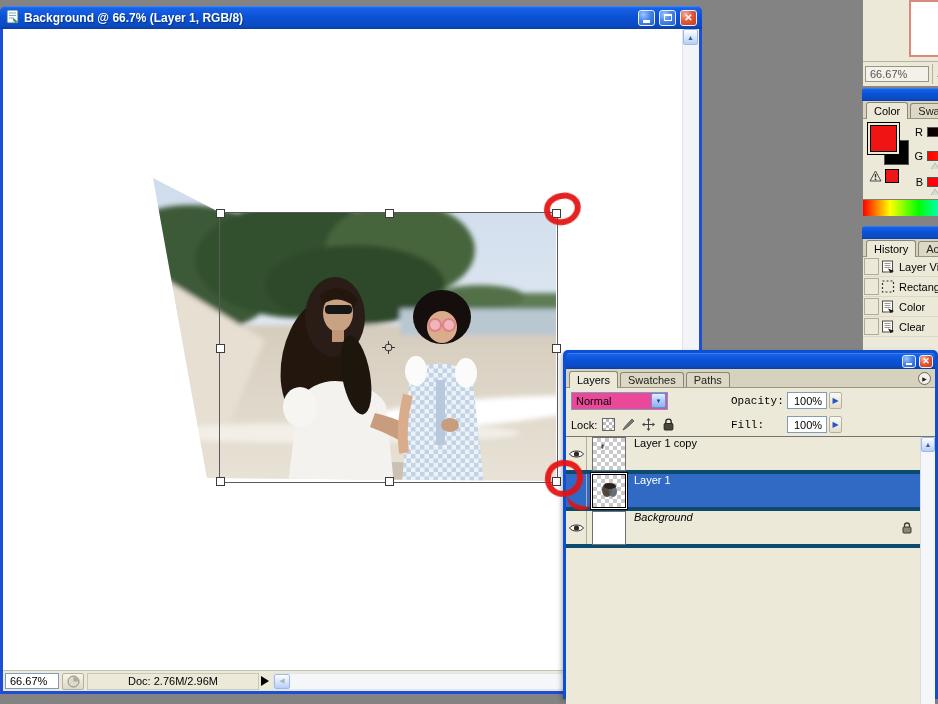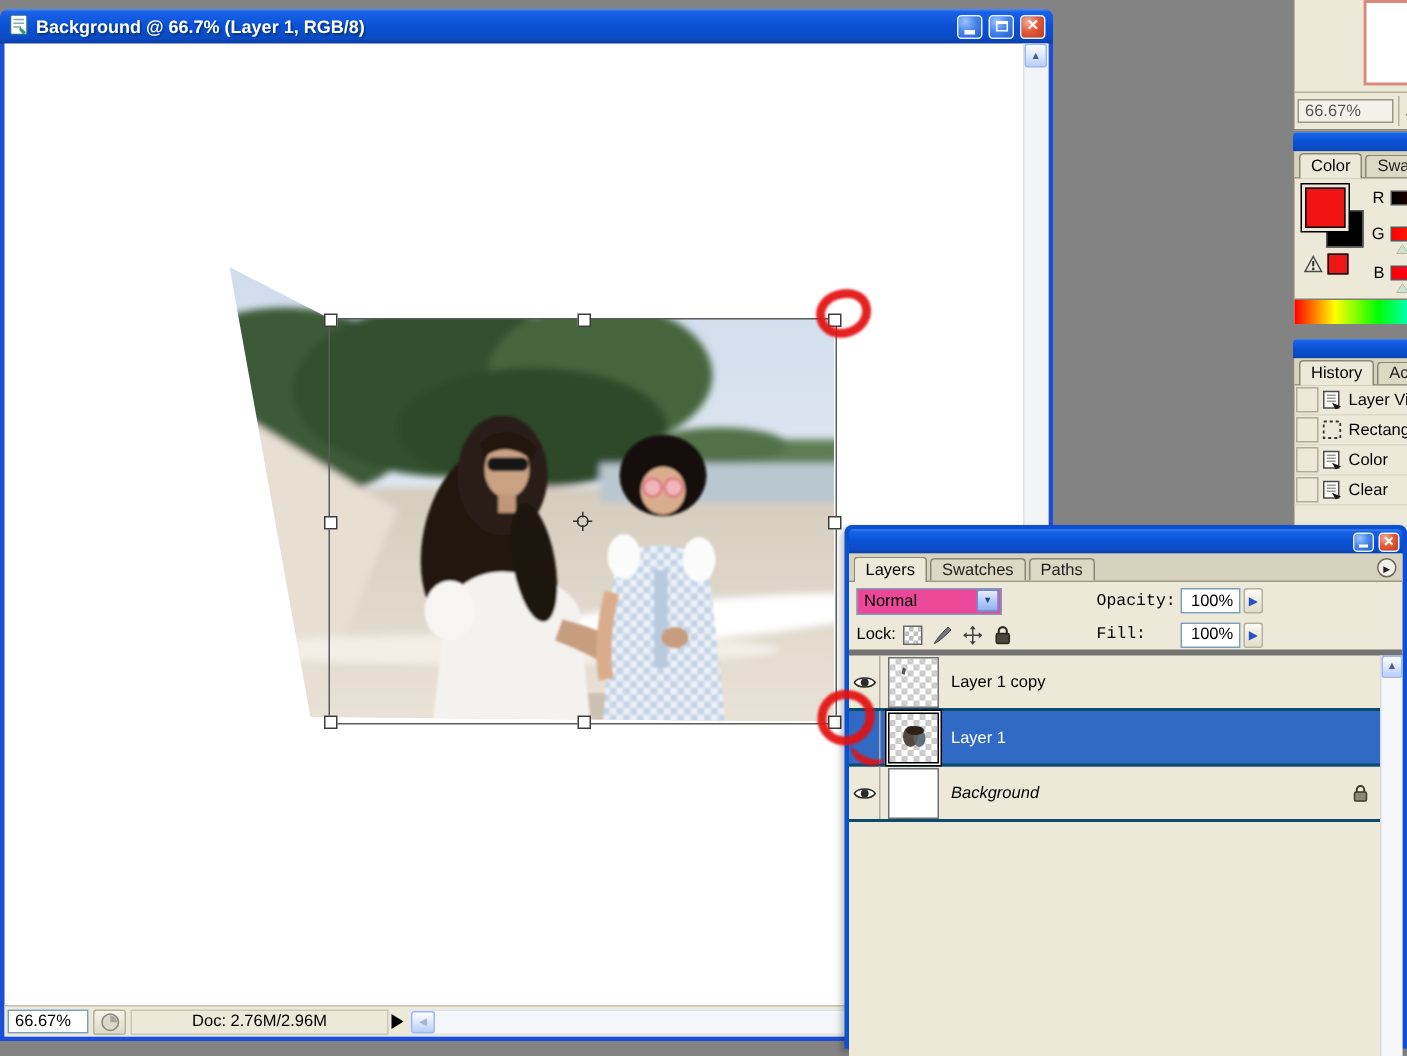--- a/index.html
+++ b/index.html
@@ -67,35 +67,35 @@
   .hist-row{height:19px;display:flex;align-items:center;border-bottom:1px solid #dcd8c6;}
   .hist-src{width:13px;height:15px;border:1px solid #b0ac9a;background:#ece9d8;margin:0 2px 0 1px;flex-shrink:0;}
   .hist-label{margin-left:4px;white-space:nowrap;}
   
   #layers-panel{position:absolute;left:563px;top:350px;width:375px;height:349px;background:#0b50d2;border-radius:5px 5px 0 0;padding:3px;box-sizing:border-box;z-index:10;box-shadow:-2px 2px 4px rgba(0,0,0,.25);}
   .lp-titlebar{height:16px;border-radius:3px 3px 0 0;display:flex;justify-content:flex-end;align-items:center;gap:3px;padding:0 2px;}
   .lp-body{position:relative;background:#ece9d8;height:401px;overflow:hidden;}
   .lp-tabrow{height:18px;}
   .lp-menu-btn{position:absolute;right:4px;top:3px;width:13px;height:13px;border:1px solid #6a675a;border-radius:50%;background:#f3f1e6;display:flex;align-items:center;justify-content:center;font-size:6px;color:#222;box-sizing:border-box;}
   .lp-ctrl{height:25px;display:flex;align-items:center;padding:0 5px;}
-  .lp-ctrl2{border-bottom:5px solid #737373;box-sizing:border-box;}
+  .lp-ctrl2{border-bottom:2px solid #737373;box-sizing:border-box;}
   .left-sec{width:160px;display:flex;align-items:center;flex-shrink:0;}
   .combo{width:97px;height:18px;background:#ec4899;border:1px solid #7f9db9;display:flex;align-items:center;box-sizing:border-box;}
   .combo-text{flex:1;padding-left:4px;}
   .combo-btn{width:15px;height:15px;margin-right:1px;background:linear-gradient(180deg,#e6eefe,#b5ccf7 50%,#8fb0f2);border:1px solid #6a8fd8;border-radius:2px;color:#1c3f94;font-size:6px;display:flex;align-items:center;justify-content:center;box-sizing:border-box;}
   .ctl-label{width:52px;text-align:left;margin-right:4px;font-family:Liberation Mono, monospace;}
   .spin-field{width:40px;height:17px;display:flex;align-items:center;padding-left:6px;}
   .spin-btn{width:13px;height:17px;margin-left:2px;color:#2753c9;font-size:8px;display:flex;align-items:center;justify-content:center;background:linear-gradient(#fbfaf4,#e2deca);border:1px solid #b5b19e;border-radius:2px;box-sizing:border-box;}
   .lock-btn{width:17px;height:16px;display:flex;align-items:center;justify-content:center;margin-left:3px;}
   .mini-checker{width:11px;height:11px;border:1px solid #666;}
   .lp-list{position:absolute;top:68px;left:0;right:15px;bottom:21px;background:#ece9d8;}
   .lp-scroll{position:absolute;top:68px;right:0;width:15px;bottom:21px;background:#f4f6fa;border-left:1px solid #d8dce2;box-sizing:border-box;}
   .lp-scroll .up{position:absolute;top:0;left:0;width:14px;height:15px;}
   .lp-scroll .down{position:absolute;bottom:0;left:0;width:14px;height:15px;}
-  .layer-row{height:37px;border-bottom:2px solid #0c4a6e;display:flex;align-items:center;box-sizing:border-box;}
+  .layer-row{height:37px;border-bottom:4px solid #0c4a6e;display:flex;box-sizing:border-box;}
   .row-selected{background:#316ac5;color:#fff;}
   .eye-cell{width:21px;height:100%;border-right:1px solid #b2ae9c;display:flex;align-items:center;justify-content:center;flex-shrink:0;box-sizing:border-box;}
   .thumb-cell{width:32px;height:32px;margin-left:5px;border:1px solid #707070;position:relative;flex-shrink:0;box-sizing:content-box;}
   .thumb-sel{border:1px solid #000;box-shadow:0 0 0 1px #fff,0 0 0 2px #000;}
   .layer-name{margin-left:8px;white-space:nowrap;}
   .name-sel{font-weight:normal;}
   .name-italic{font-style:italic;}
   .bg-lock{margin-left:auto;margin-right:8px;display:flex;align-items:center;}
   .lp-bottombar{position:absolute;left:0;right:0;bottom:0;height:21px;background:#ece9d8;border-top:1px solid #aaa795;display:flex;align-items:center;justify-content:flex-end;gap:10px;padding-right:36px;box-sizing:border-box;}
   .bb-icon{display:flex;align-items:flex-end;gap:1px;}

